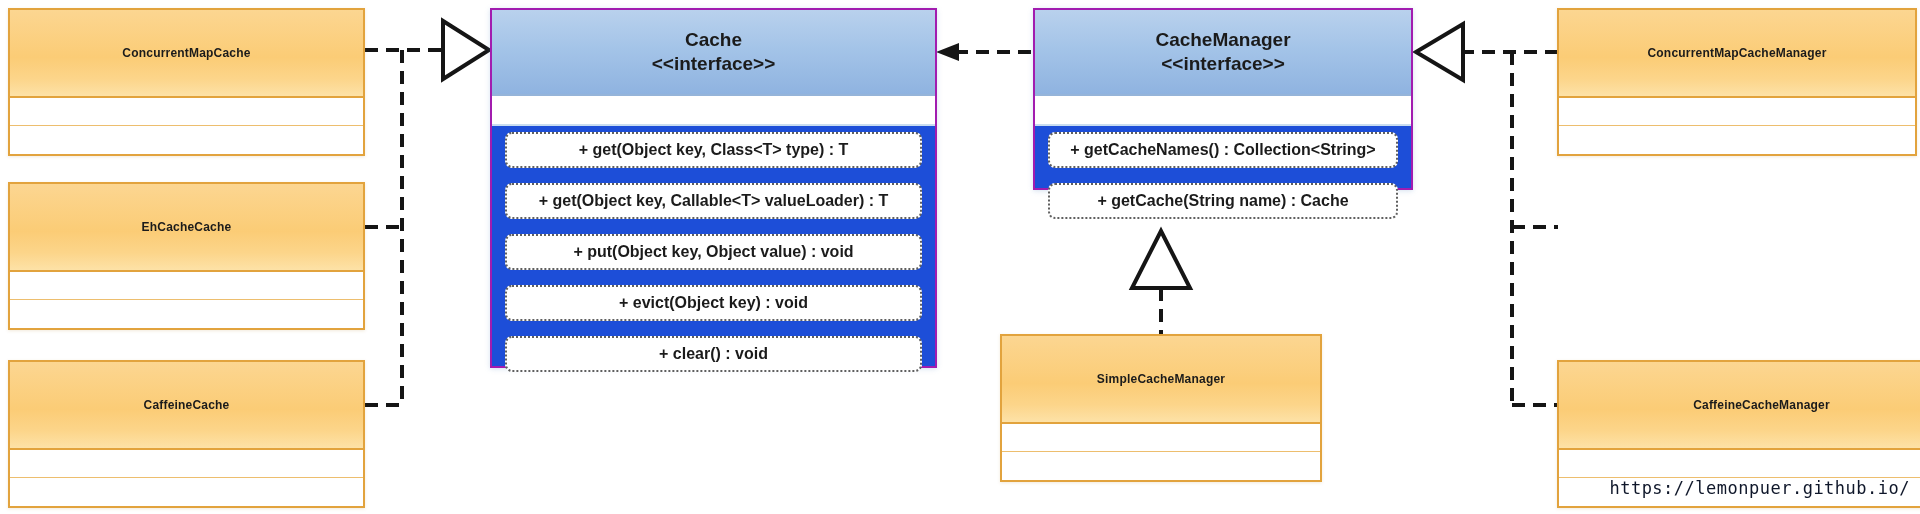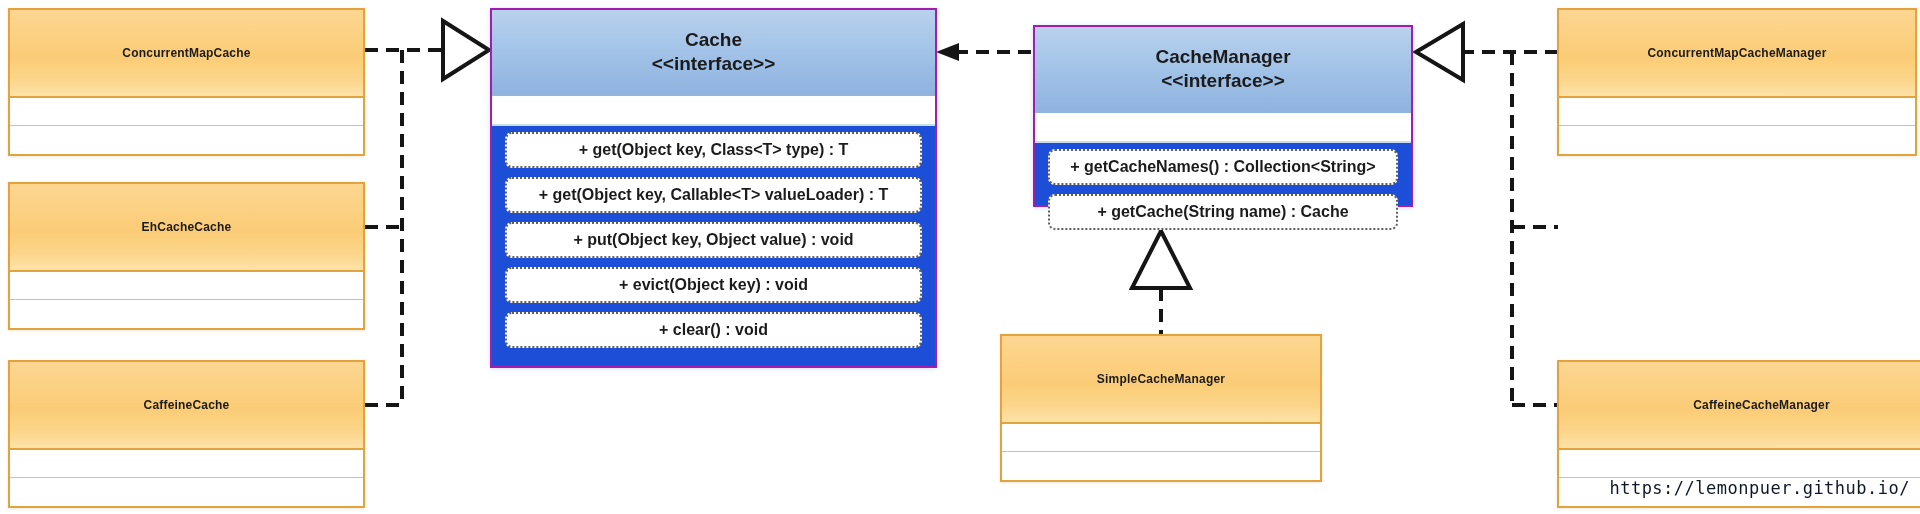--- a/index.html
+++ b/index.html
@@ -33,21 +33,21 @@
     border:2px solid #a21caf;display:flex;flex-direction:column;
     box-shadow:0 1px 5px rgba(110,150,200,.28);
   }
   .ifc .ifc-header{
     height:84px;flex:0 0 auto;display:flex;flex-direction:column;align-items:center;justify-content:center;
     background:linear-gradient(180deg,#b9d1ed 0%,#a4c4e8 45%,#8fb3e0 100%);
     border-bottom:2px solid #95B4D9;
     font-size:19px;font-weight:bold;line-height:1.25;
   }
   .ifc .attr-comp{height:28px;flex:0 0 auto;border-bottom:2px solid #C9DDF0;background:#ffffff;}
-  .ifc .methods{flex:1 1 auto;display:flex;flex-direction:column;gap:9px;padding:6px 13px;}
+  .ifc .methods{flex:1 1 auto;display:flex;flex-direction:column;gap:15px;padding:6px 13px;}
   .method-row{
     height:36px;flex:0 0 auto;box-sizing:border-box;background:#ffffff;
     border:2px dotted #5f5f5f;border-radius:7px;
     display:flex;align-items:center;justify-content:center;
     font-size:16px;font-weight:bold;white-space:nowrap;
   }
 
   .watermark{
     position:absolute;right:10px;bottom:16px;z-index:5;
     font-family:"DejaVu Sans Mono",monospace;font-size:17px;color:#0f172a;letter-spacing:.5px;
@@ -111,21 +111,21 @@
     <div class="attr-comp"></div>
     <div class="methods">
       <div class="method-row">+ get(Object key, Class&lt;T&gt; type) : T</div>
       <div class="method-row">+ get(Object key, Callable&lt;T&gt; valueLoader) : T</div>
       <div class="method-row">+ put(Object key, Object value) : void</div>
       <div class="method-row">+ evict(Object key) : void</div>
       <div class="method-row">+ clear() : void</div>
     </div>
   </div>
 
-  <div class="ifc" style="left:1033px;top:8px;width:380px;height:182px;margin-top:17px;">
+  <div class="ifc" style="left:1033px;top:8px;width:380px;height:182px;">
     <div class="ifc-header">
       <span>CacheManager</span>
       <span>&lt;&lt;interface&gt;&gt;</span>
     </div>
     <div class="attr-comp"></div>
     <div class="methods">
       <div class="method-row">+ getCacheNames() : Collection&lt;String&gt;</div>
       <div class="method-row">+ getCache(String name) : Cache</div>
     </div>
   </div>

